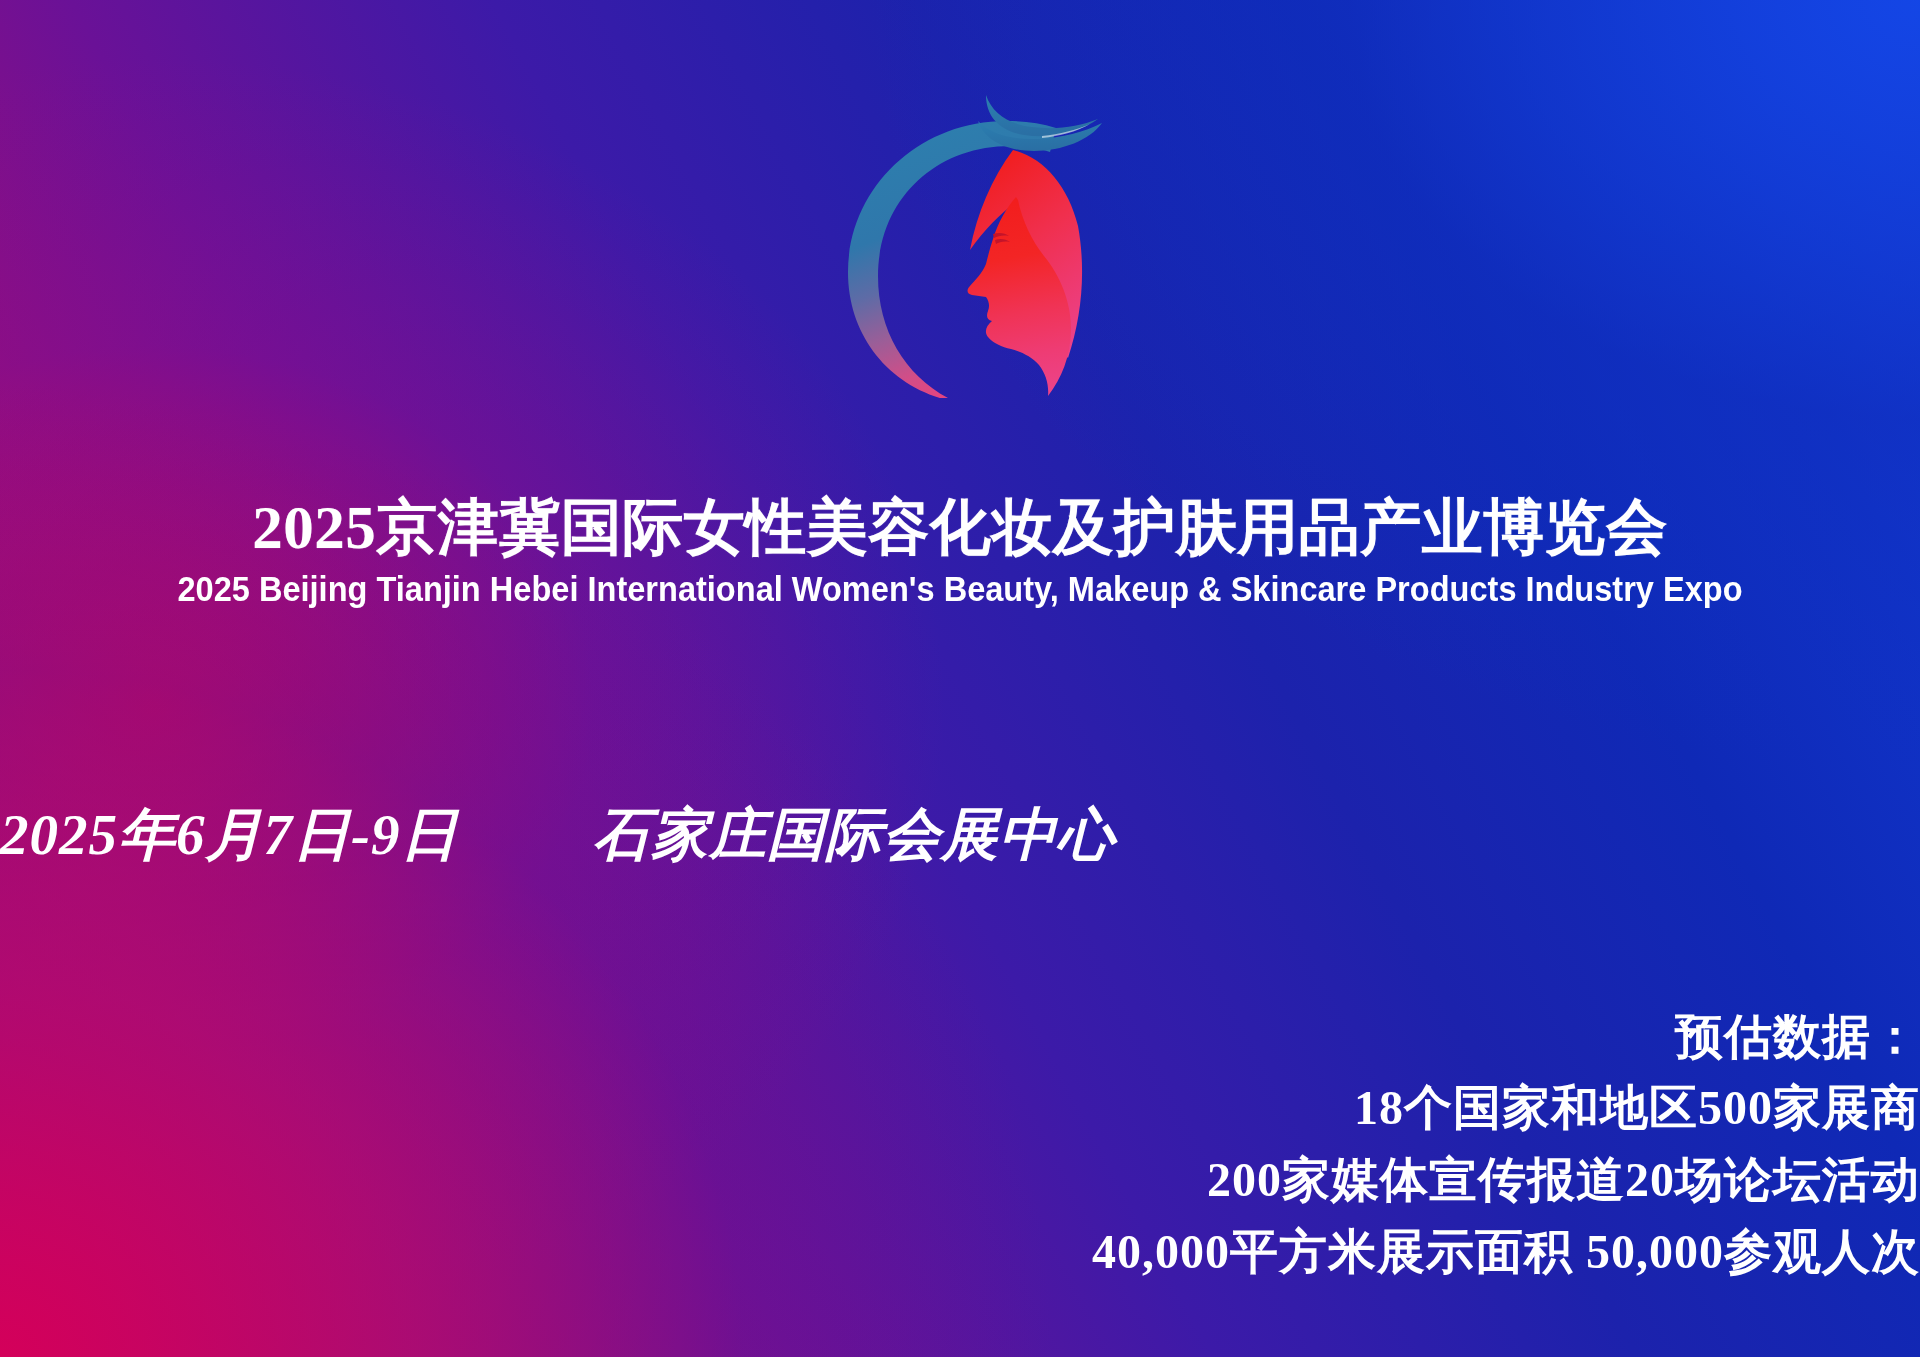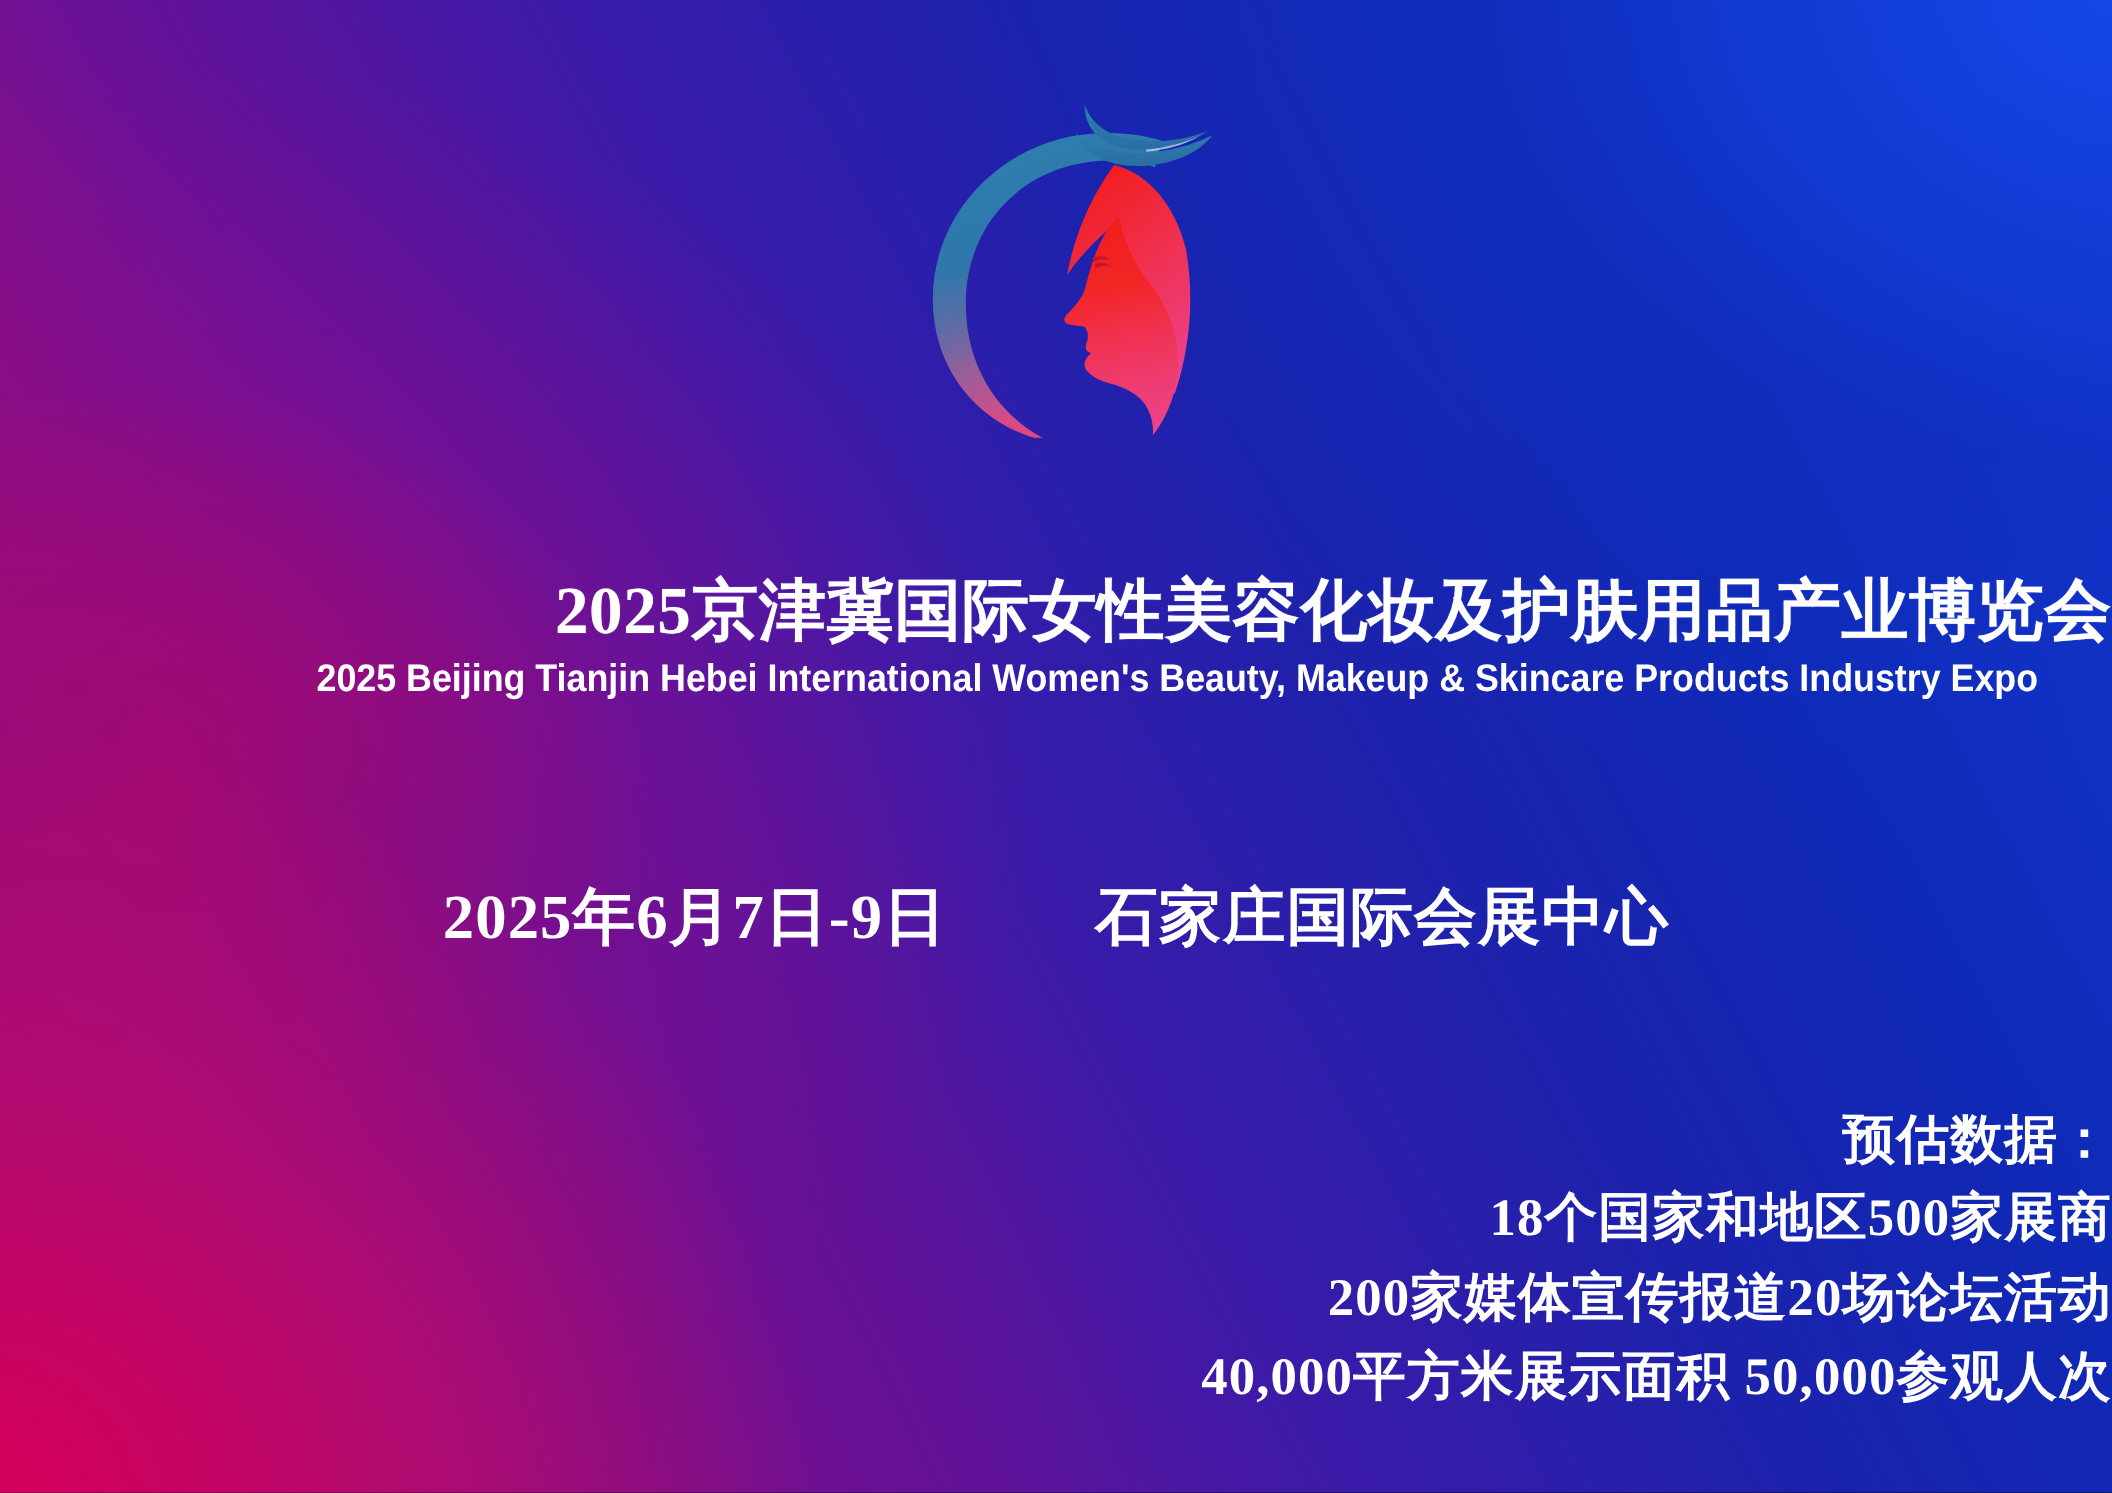--- a/index.html
+++ b/index.html
@@ -34,22 +34,21 @@
     justify-content: center;
   }
   #logo-svg { display: block; }
 
   
   #title-block {
     position: absolute;
     left: 0;
     right: 0;
     top: 492px;
-    text-align: right;
-    margin-top: 28px;
+    text-align: center;
   }
   #title-cn {
     font-family: "Liberation Serif", "DejaVu Serif", serif;
     font-weight: bold;
     font-size: 61px;
     line-height: 72px;
     letter-spacing: 0.5px;
     color: #ffffff;
     white-space: nowrap;
     text-shadow: 0 0 1px rgba(255,255,255,0.5);
@@ -65,28 +64,29 @@
     transform: scaleX(0.93);
     transform-origin: center;
   }
 
   
   #datevenue {
     position: absolute;
     left: 0;
     right: 0;
     top: 800px;
-    text-align: center;
+    text-align: left;
     white-space: nowrap;
     color: #ffffff;
     font-family: "Liberation Serif", "DejaVu Serif", serif;
     font-weight: bold;
     font-size: 57px;
     line-height: 70px;
     letter-spacing: 1px;
+    font-style: italic;
   }
   #datevenue .gap { display: inline-block; width: 104px; }
 
   
   #stats {
     position: absolute;
     left: 0;
     right: 0;
     top: 1002px;
     text-align: right;

